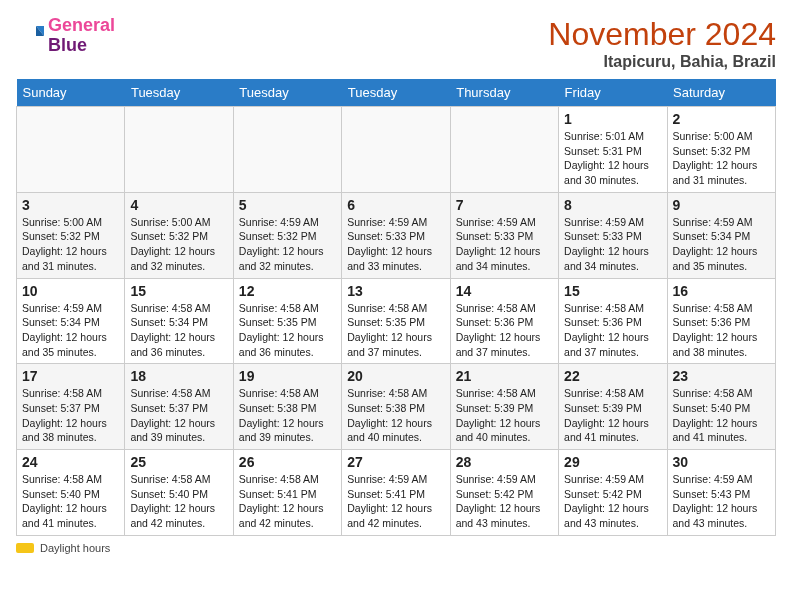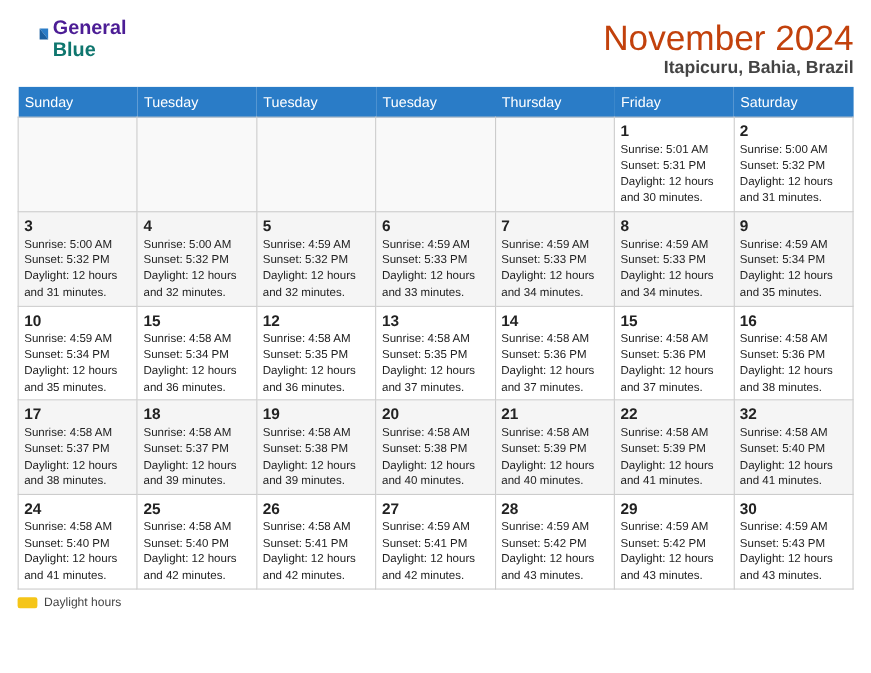--- a/index.html
+++ b/index.html
@@ -19,22 +19,22 @@
     .logo {
       display: flex;
       align-items: center;
       gap: 4px;
     }
     .logo-text {
       font-size: 18px;
       font-weight: bold;
       line-height: 1.1;
     }
-    .logo-general { color: #4c1d95; }
-    .logo-blue { color: #0f766e; }
+    .logo-general { color: #ec4899; }
+    .logo-blue { color: #701a75; }
     .logo-icon {
       width: 28px;
       height: 28px;
     }
     .title-block { text-align: right; }
     .month-title {
       font-size: 32px;
       font-weight: normal;
       color: #c2410c;
     }
@@ -269,21 +269,21 @@
 Sunset: 5:39 PM
 Daylight: 12 hours and 40 minutes.</div>
         </td>
         <td>
           <span class="day-num">22</span>
           <div class="day-detail" style="white-space: pre-line;">Sunrise: 4:58 AM
 Sunset: 5:39 PM
 Daylight: 12 hours and 41 minutes.</div>
         </td>
         <td>
-          <span class="day-num">32</span>
+          <span class="day-num">23</span>
           <div class="day-detail" style="white-space: pre-line;">Sunrise: 4:58 AM
 Sunset: 5:40 PM
 Daylight: 12 hours and 41 minutes.</div>
         </td>
       </tr>
       <tr>
         <td>
           <span class="day-num">24</span>
           <div class="day-detail" style="white-space: pre-line;">Sunrise: 4:58 AM
 Sunset: 5:40 PM

